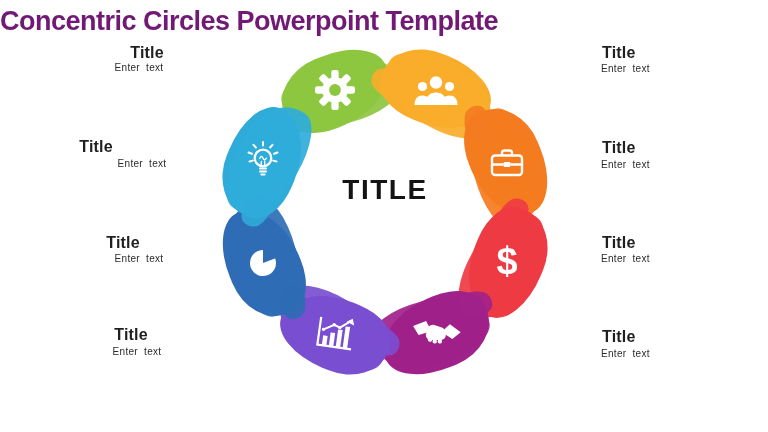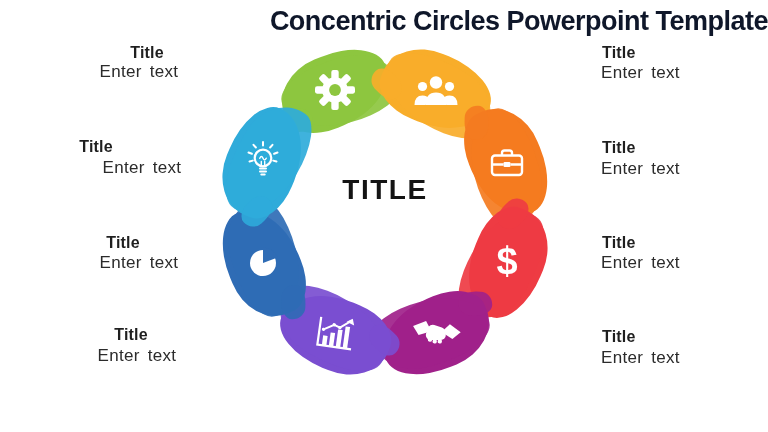--- a/index.html
+++ b/index.html
@@ -1,31 +1,31 @@
 <!DOCTYPE html>
 <html><head>
 <meta charset="utf-8">
 <style>
   html,body{margin:0;padding:0;background:#fff;}
   .slide{
     position:relative;width:768px;height:432px;background:#fff;overflow:hidden;
     font-family:"Liberation Sans","DejaVu Sans",sans-serif;
   }
   .main-title{
-    position:absolute;left:0;top:6px;width:768px;text-align:right;
-    font-size:27px;font-weight:bold;color:#0f172a;letter-spacing:-0.5px;
+    position:absolute;left:0;top:6px;width:768px;text-align:left;
+    font-size:27px;font-weight:bold;color:#701a75;letter-spacing:-0.5px;
   }
   .center-title{
     position:absolute;left:385px;top:190px;transform:translate(-50%,-50%);
     font-size:28px;font-weight:900;color:#141414;letter-spacing:1.5px;z-index:5;
   }
   
   .lab{position:absolute;white-space:nowrap;}
   .lab-title{font-size:16px;font-weight:600;color:#1f1f1f;letter-spacing:0.2px;}
-  .lab-text{font-size:17px;font-weight:400;color:#2b2b2b;word-spacing:3px;letter-spacing:0.3px;}
+  .lab-text{font-size:10px;font-weight:400;color:#2b2b2b;word-spacing:3px;letter-spacing:0.3px;}
   .cc{transform:translateX(-50%);} 
   .l1t{left:147px;top:44px;} .l1e{left:139px;top:62px;}
   .l2t{left:96px; top:138px;} .l2e{left:142px;top:158px;}
   .l3t{left:123px;top:234px;} .l3e{left:139px;top:253px;}
   .l4t{left:131px;top:326px;} .l4e{left:137px;top:346px;}
   .r1t{left:602px;top:44px;}  .r1e{left:601px;top:63px;}
   .r2t{left:602px;top:139px;} .r2e{left:601px;top:159px;}
   .r3t{left:602px;top:234px;} .r3e{left:601px;top:253px;}
   .r4t{left:602px;top:328px;} .r4e{left:601px;top:348px;}
   

